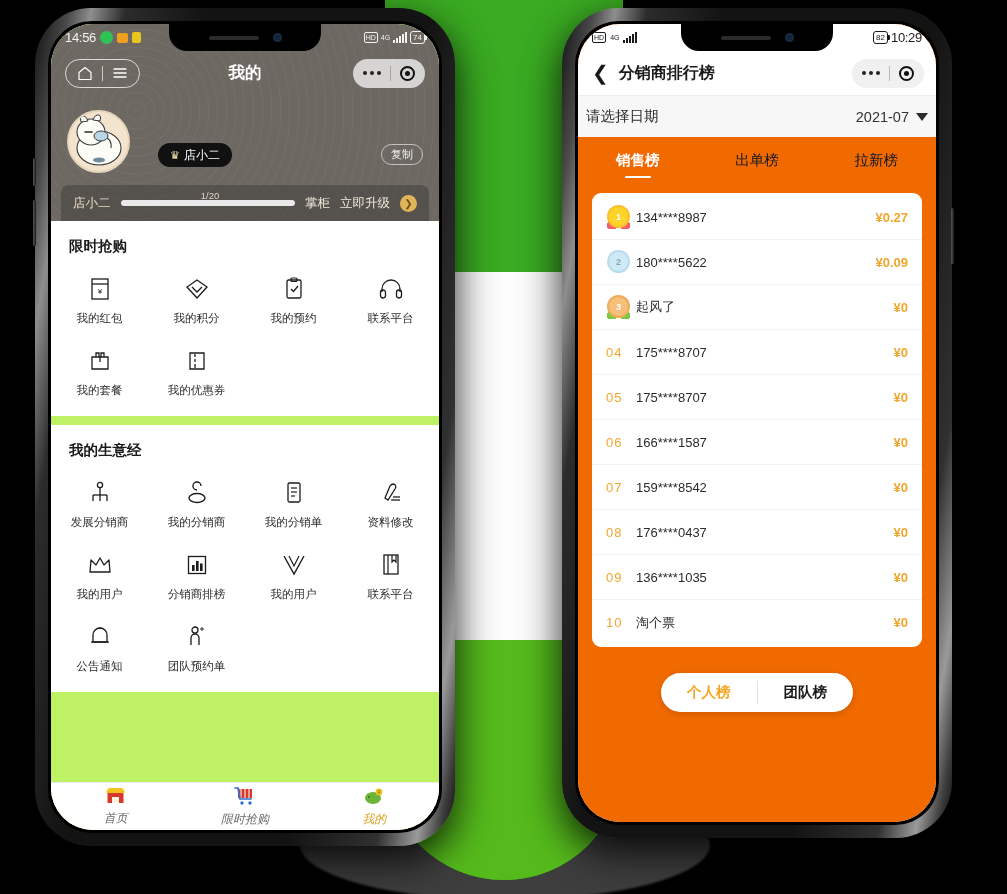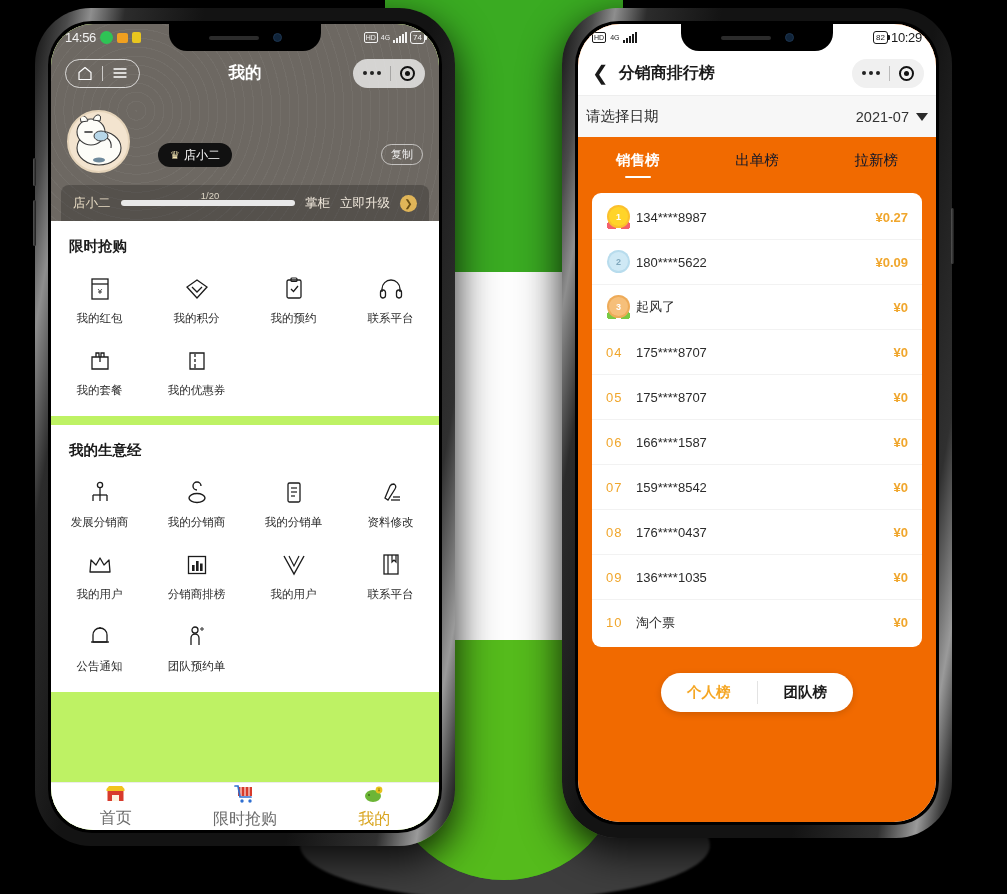--- a/index.html
+++ b/index.html
@@ -187,21 +187,21 @@
   .grid-cell .gi { height:26px; display:flex;align-items:center;justify-content:center;color:#1c1c1c;}
   .grid-cell .gl { font-size:11.5px; color:#2b2b2b; white-space:nowrap;}
 
   .tabbar {
     position:absolute; bottom:0; left:0; right:0; height:48px;
     background:#fff; border-top:1px solid #ececec;
     display:flex; align-items:center;
   }
   .tab-item{flex:1;display:flex;flex-direction:column;align-items:center;gap:2px;}
   .tab-item .ti{font-size:19px;line-height:19px;}
-  .tab-item .tl{font-size:16px;color:#6b6b6b;}
+  .tab-item .tl{font-size:12px;color:#6b6b6b;font-style:italic;}
   .tab-item.active .tl{color:#d9a520;}
 
   
   .rank-screen{background:#f16a00;width:100%;height:100%;position:relative;overflow:hidden;}
   .rank-nav{background:#fff;height:71px;padding-top:27px;display:flex;align-items:center;padding-left:14px;padding-right:12px;}
   .back-chev{font-size:20px;color:#1a1a1a;line-height:1;margin-right:10px;font-weight:300;}
   .rank-title{font-size:16px;font-weight:700;color:#1a1a1a;}
   .rank-nav .caps-right{margin-left:auto;background:#f0f0f0;}
   .date-row{
     background:#f7f7f7;height:42px;display:flex;align-items:center;

